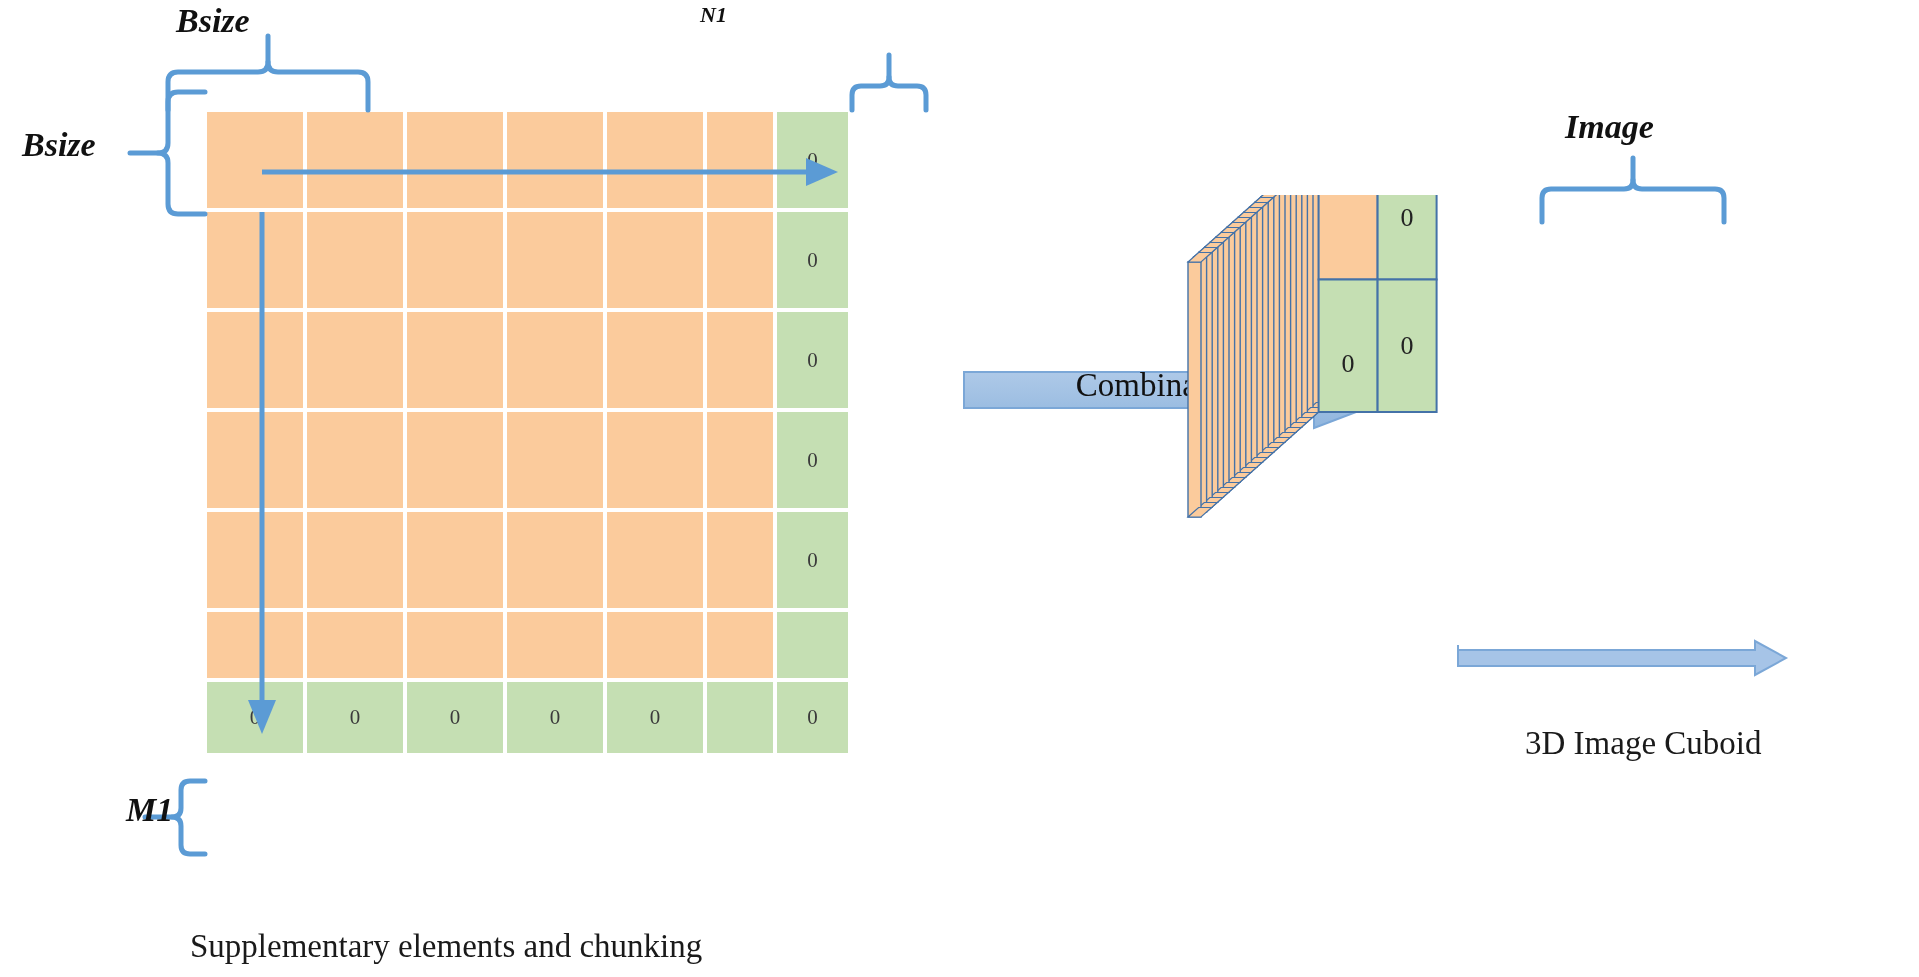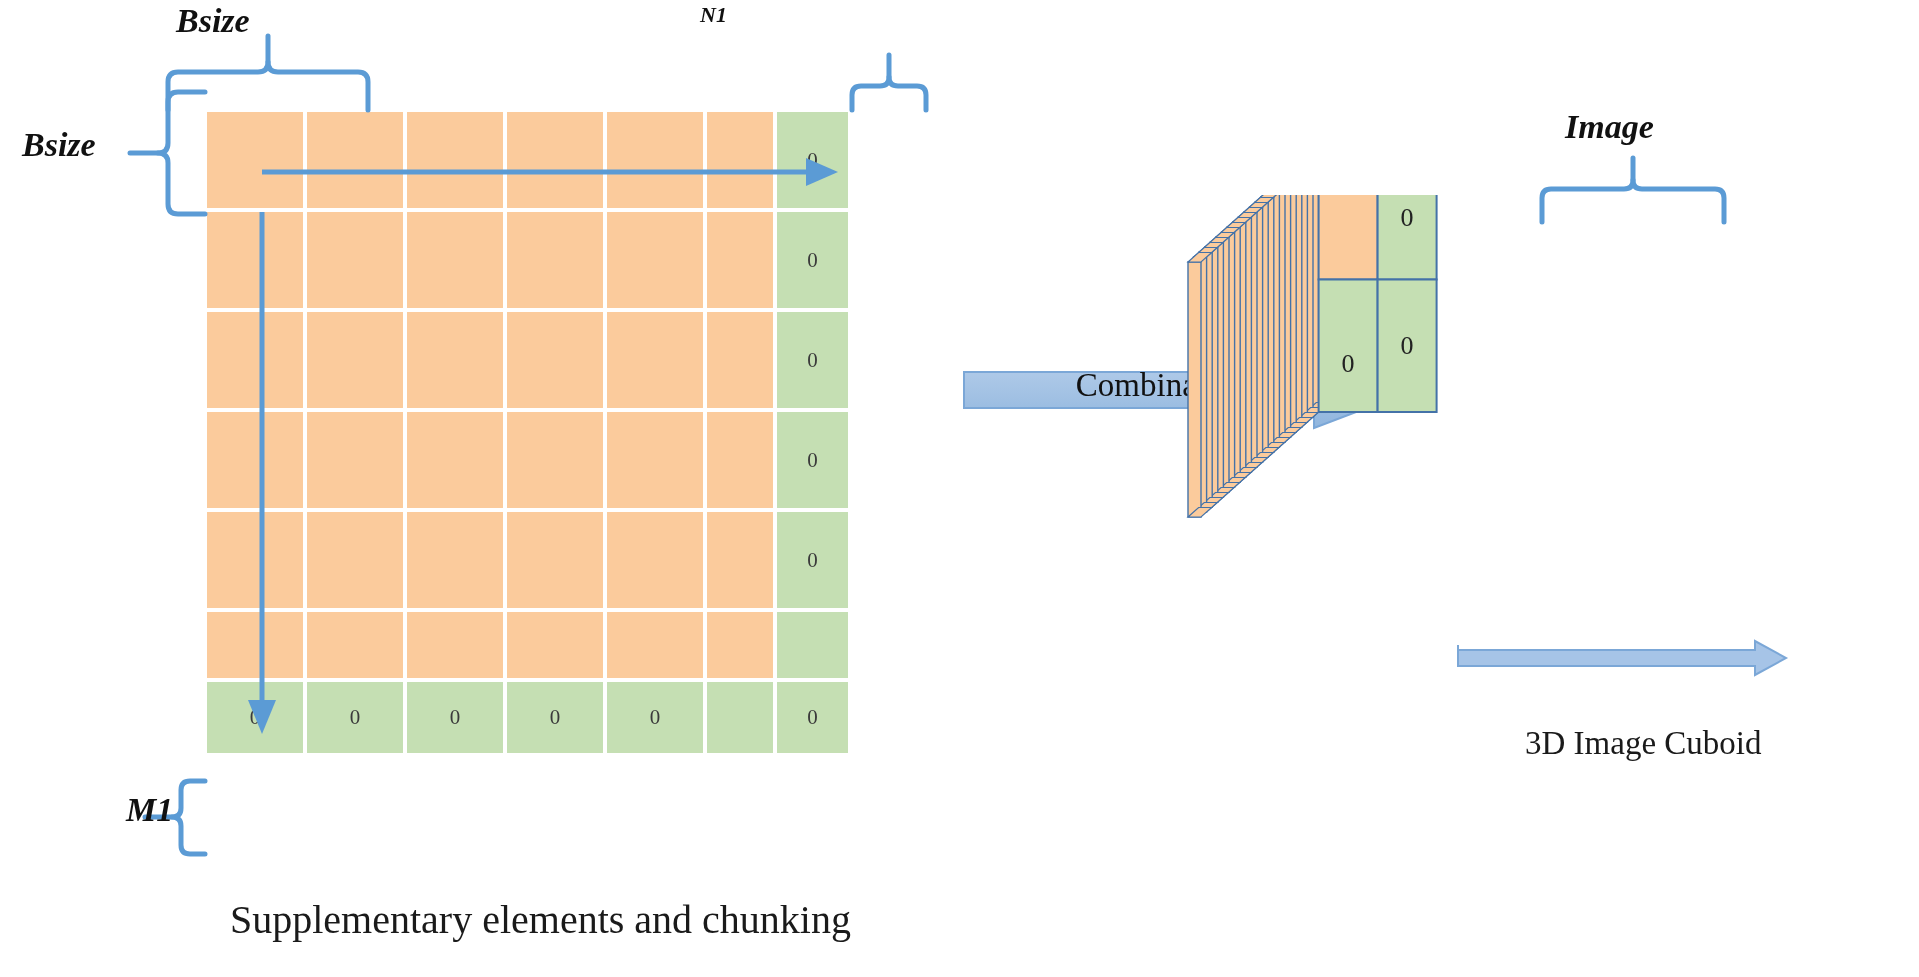--- a/index.html
+++ b/index.html
@@ -276,17 +276,17 @@
   <div class="lbl-italic" style="left:176px;top:2px;font-size:34px;">Bsize</div>
 
   <div class="lbl-italic" style="left:22px;top:126px;font-size:34px;">Bsize</div>
 
   <div class="lbl-italic" style="left:700px;top:2px;font-size:22px;">N1</div>
 
   <div class="lbl-italic" style="left:78px;top:791px;font-size:34px;margin-left:48px;">M1</div>
 
   <div class="lbl-italic" style="left:1565px;top:108px;font-size:34px;">Image</div>
 
-  <div class="caption" style="left:190px;top:896px;font-size:40px;margin-left:40px;">Supplementary elements and chunking</div>
+  <div class="caption" style="left:190px;top:928px;font-size:33px;">Supplementary elements and chunking</div>
 
   <div class="caption" style="left:1525px;top:725px;font-size:33px;">3D Image Cuboid</div>
 
 </div>
 
 </body></html>

